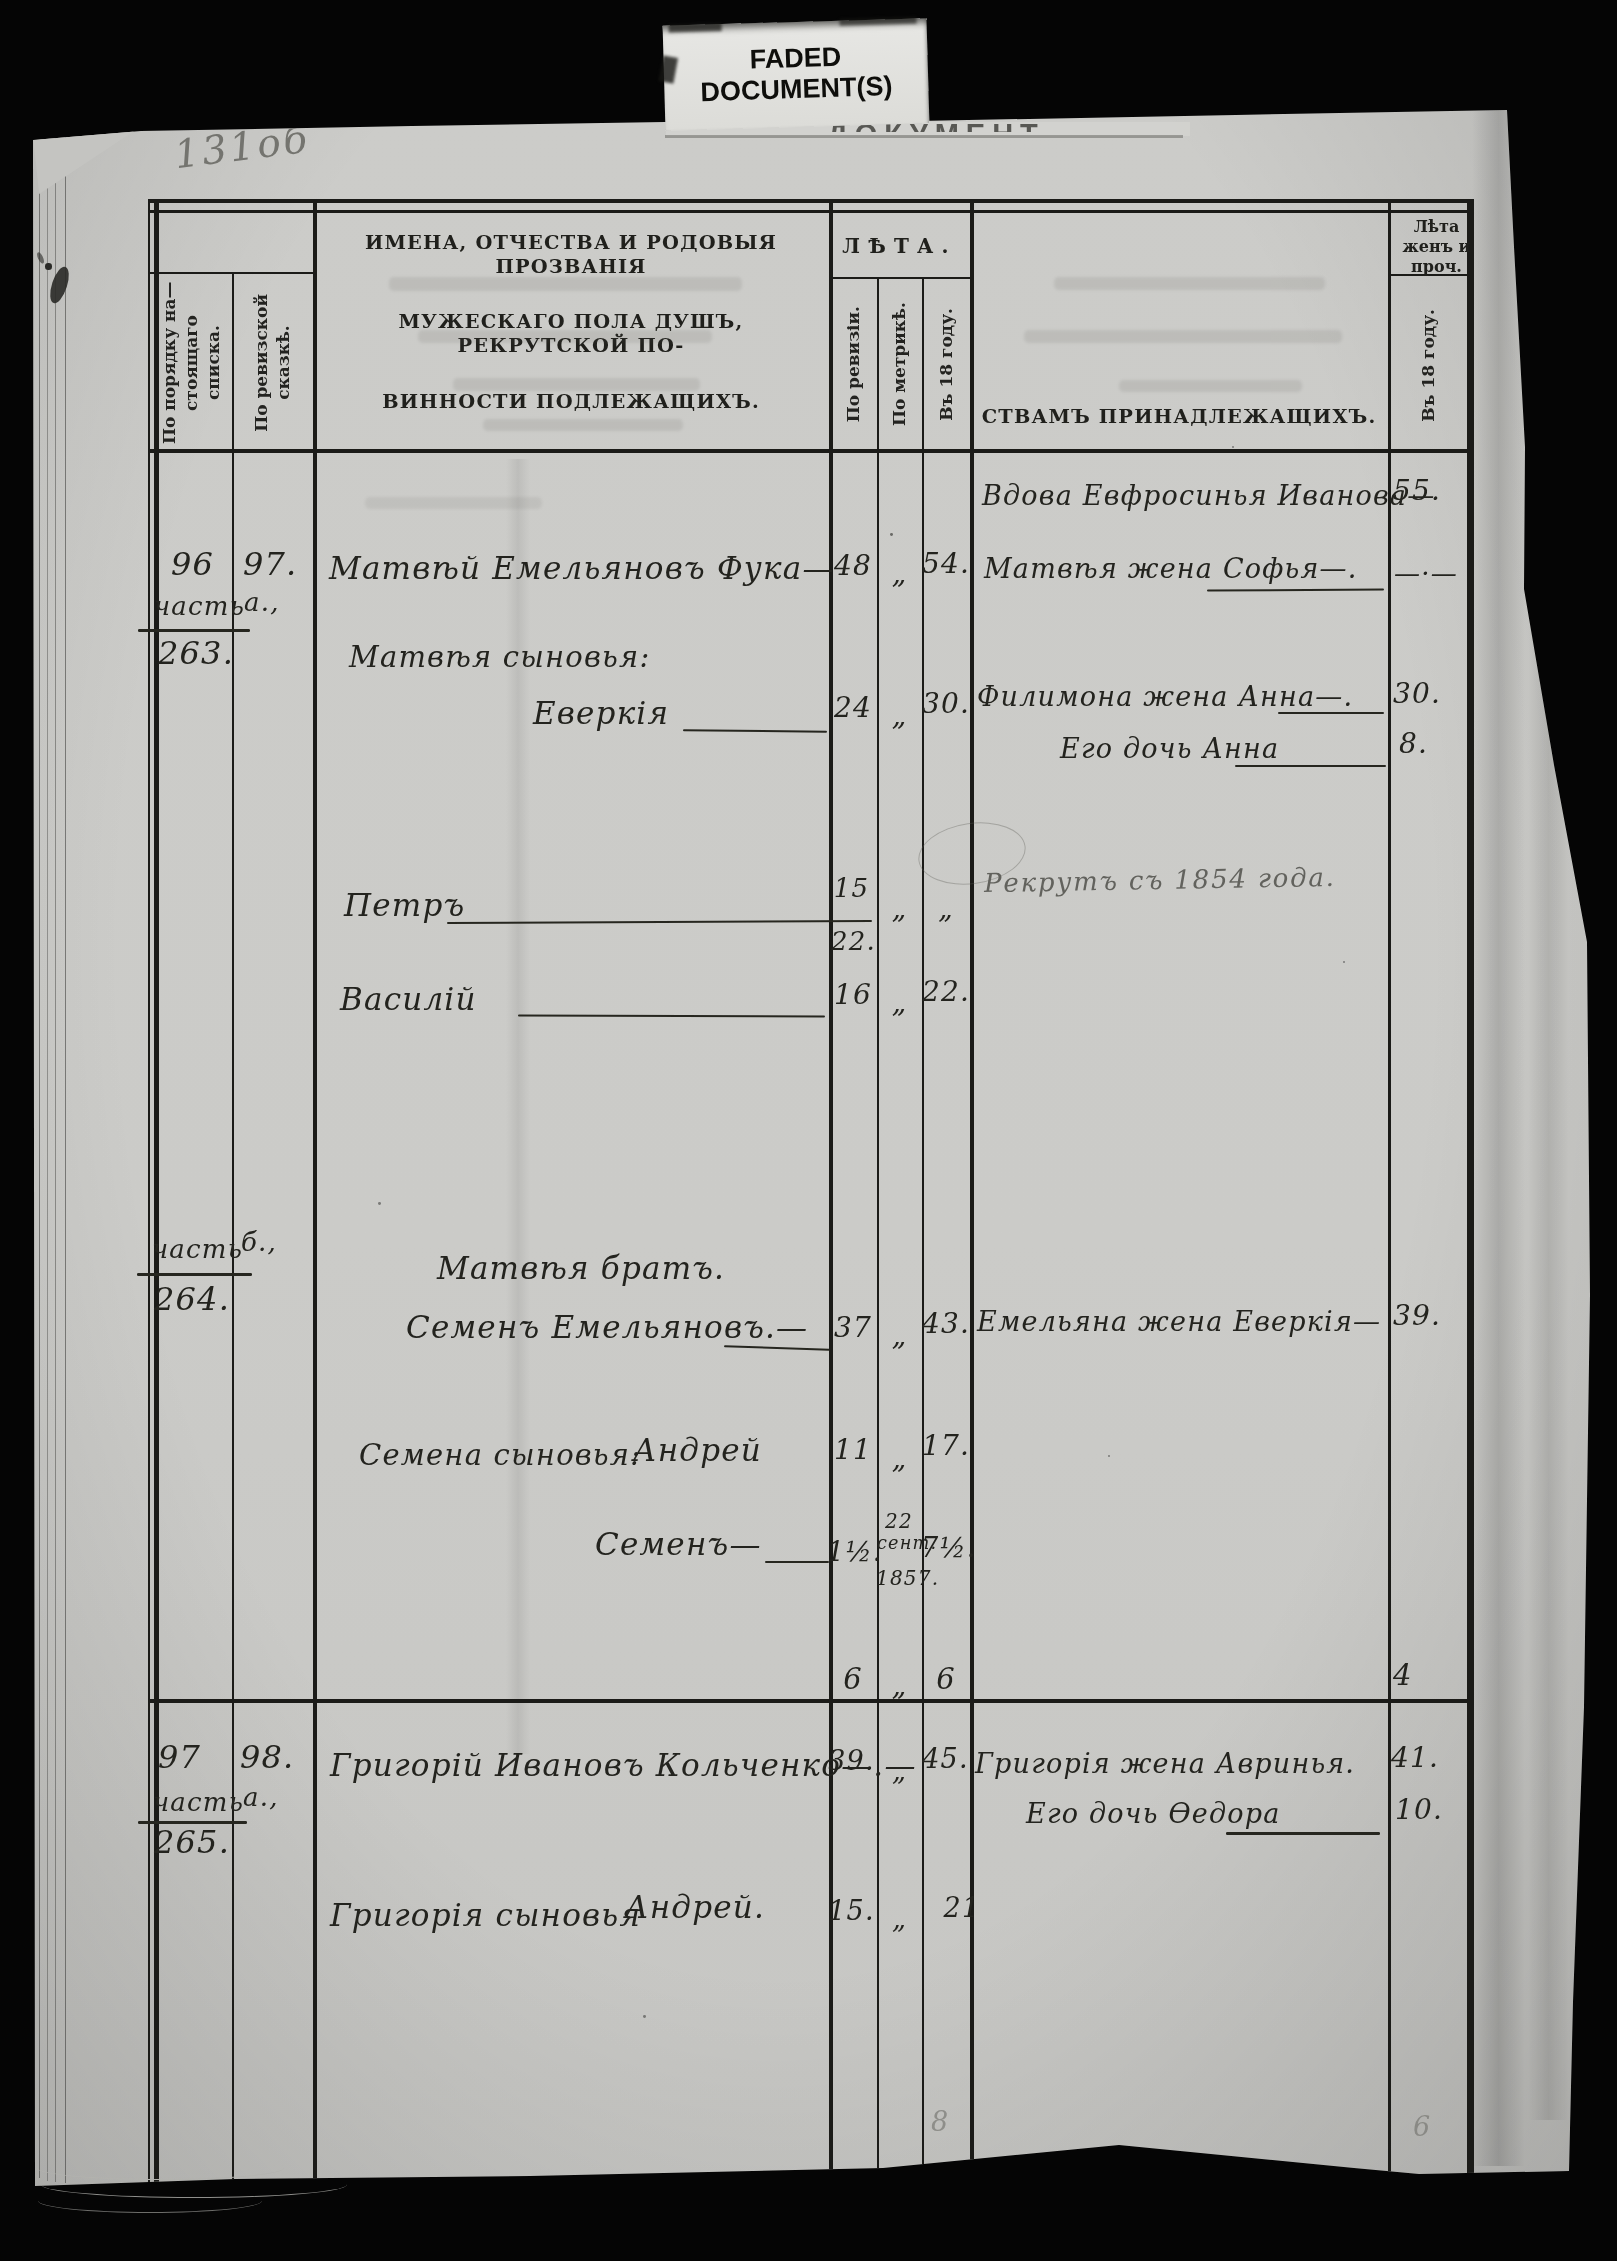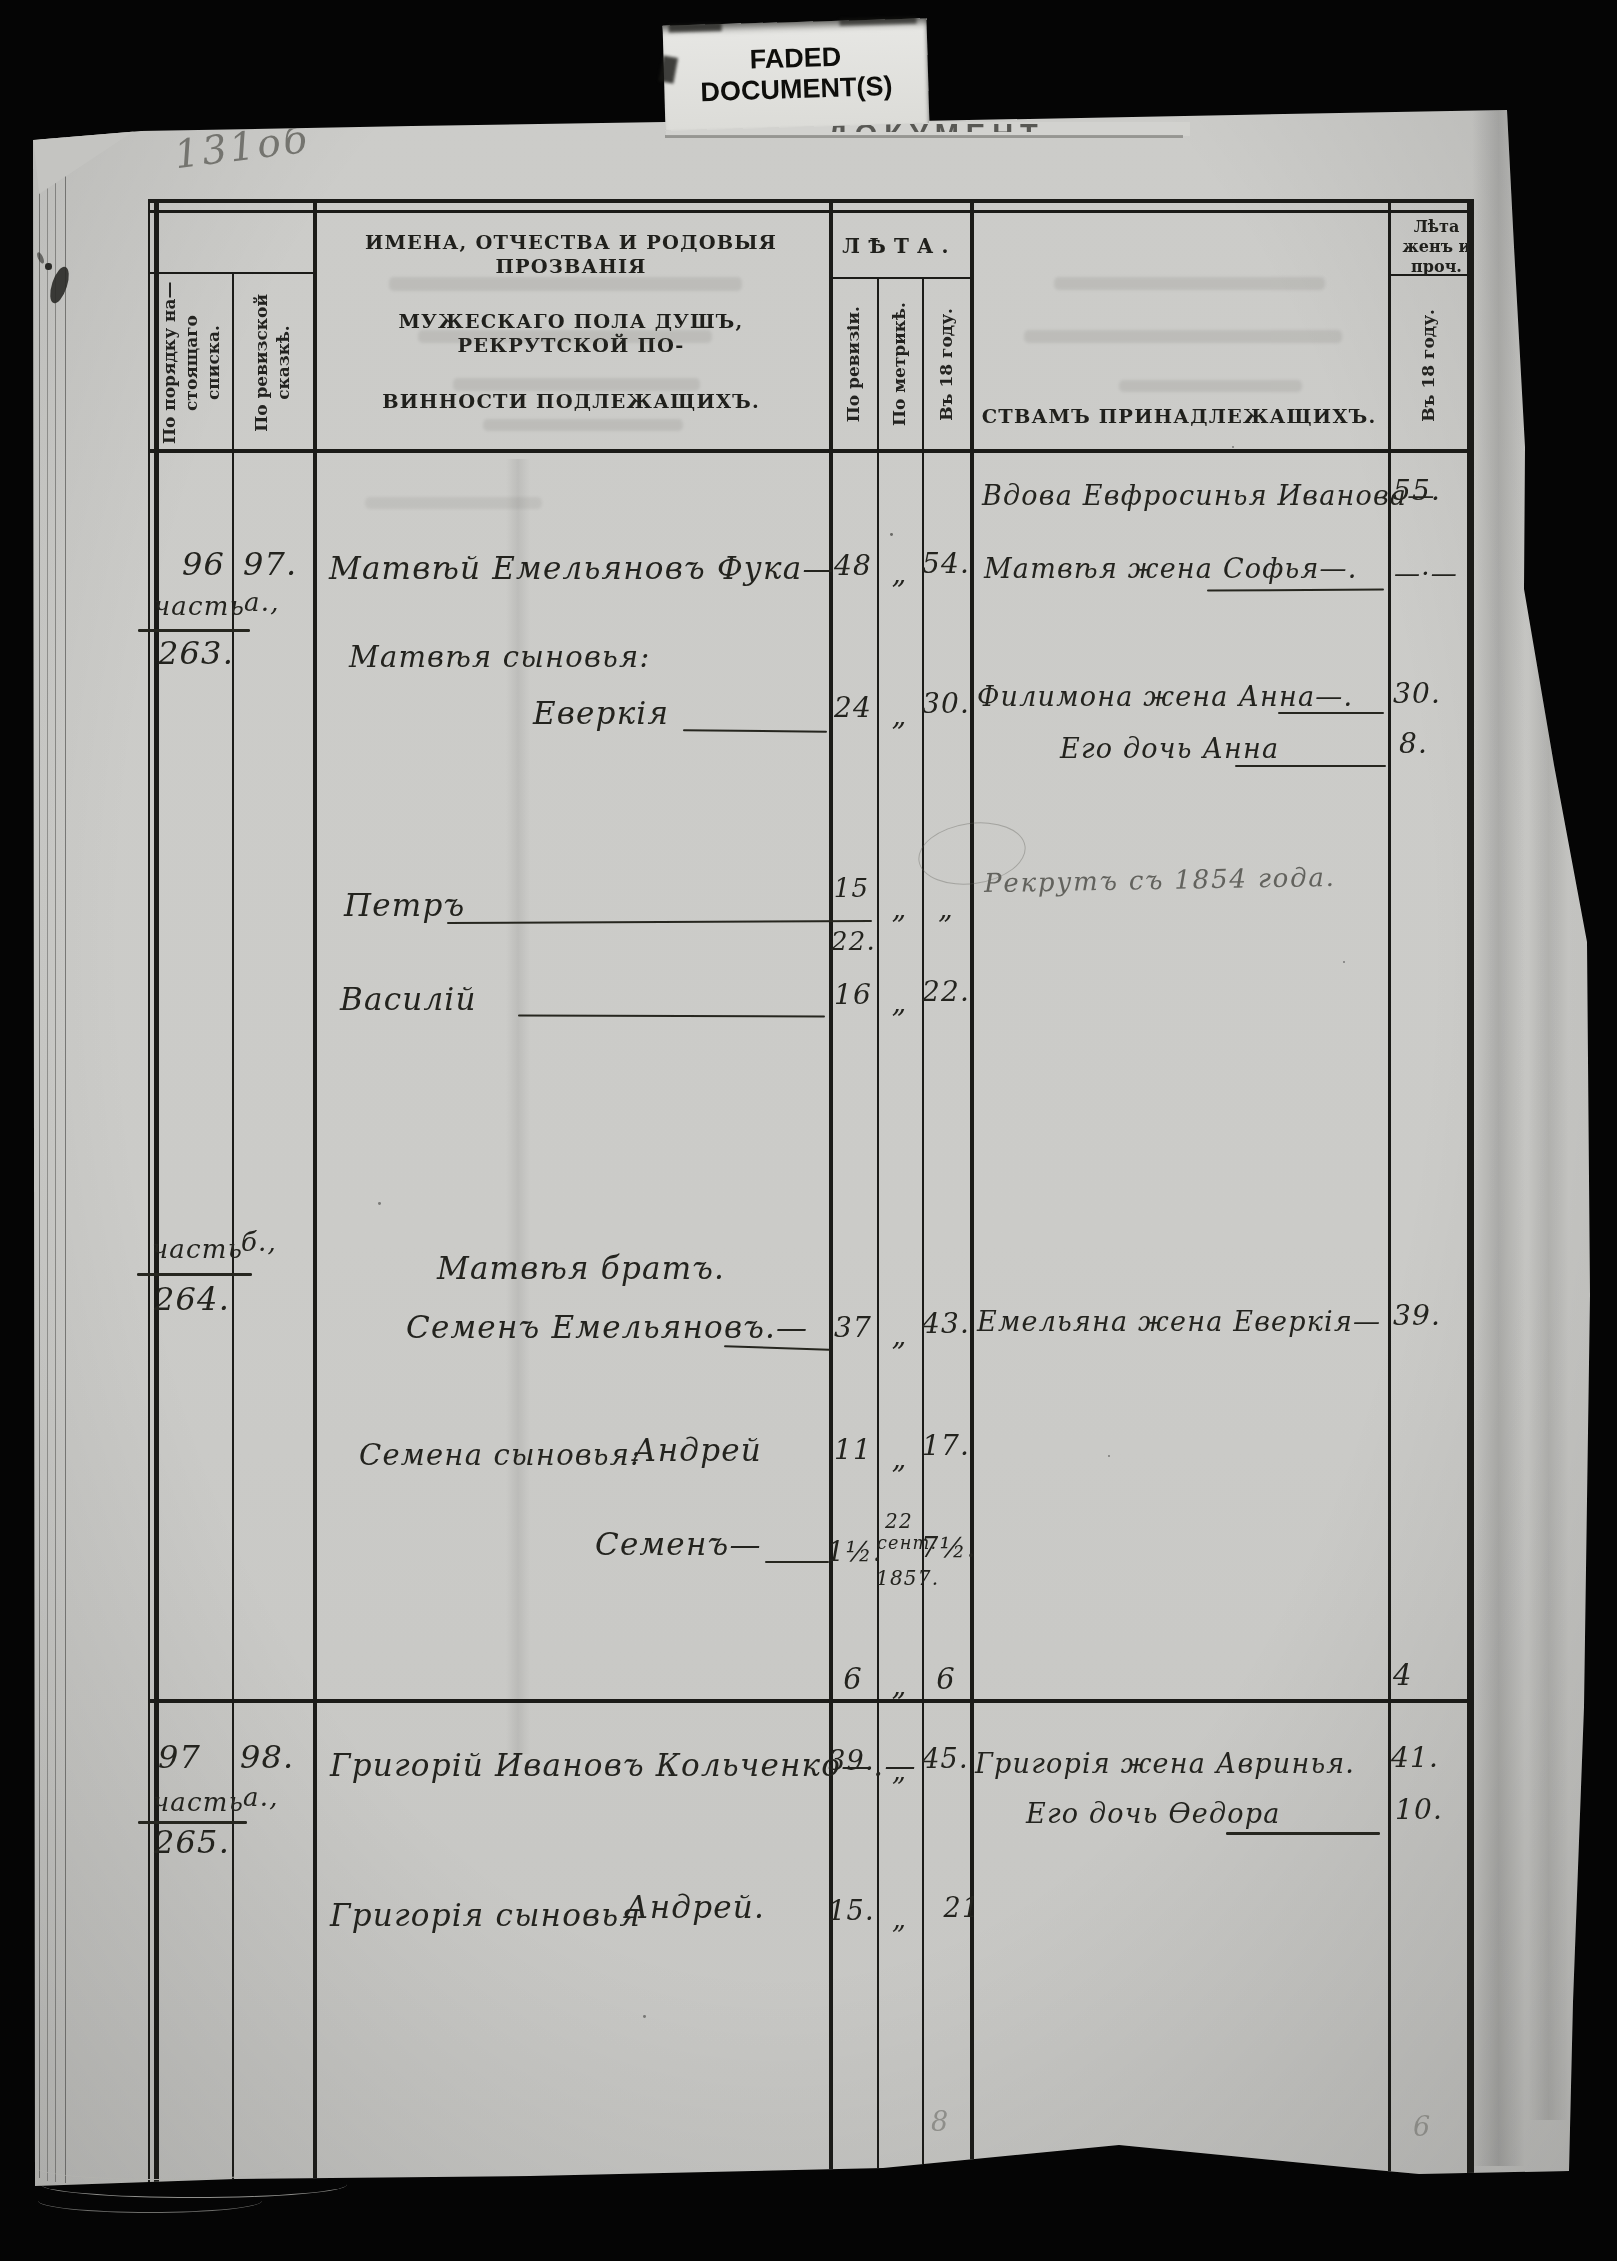--- a/index.html
+++ b/index.html
@@ -124,21 +124,21 @@
     <div class="ghost" style="left:453px;top:378px;width:247px;height:13px;"></div>
     <div class="ghost" style="left:483px;top:419px;width:200px;height:11.8px;"></div>
     <div class="ghost" style="left:1054px;top:277px;width:271px;height:13px;"></div>
     <div class="ghost" style="left:1024px;top:330px;width:318px;height:13px;"></div>
     <div class="ghost" style="left:1119px;top:380px;width:183px;height:11.8px;"></div>
     <div class="ghost" style="left:365px;top:497px;width:177px;height:11.8px;opacity:.09;"></div>
 
     <div class="hw" style="left:982px;top:482px;font-size:27px;">Вдова Евфросинья Иванова—</div>
     <div class="hw num" style="left:1393px;top:477px;width:65px;font-size:28px;text-align:left;">55.</div>
 
-    <div class="hw num" style="left:160px;top:548px;width:65px;font-size:32px;text-align:right;">96</div>
+    <div class="hw num" style="left:160px;top:548px;width:65px;font-size:32px;text-align:center;">96</div>
     <div class="hw" style="left:243px;top:548px;font-size:32px;">97.</div>
     <div class="hw" style="left:329px;top:553px;font-size:31px;">Матвѣй Емельяновъ Фука—</div>
     <div class="hw num" style="left:829px;top:552px;width:48px;font-size:28px;">48</div>
     <div class="hw num" style="left:877px;top:560px;width:45px;font-size:28px;">„</div>
     <div class="hw num" style="left:922px;top:550px;width:48px;font-size:28px;">54.</div>
     <div class="hw" style="left:984px;top:555px;font-size:27px;">Матвѣя жена Софья—.</div>
     <div class="rule" style="left:1207px;top:589px;width:177px;height:2.4px;transform:rotate(-.4deg);"></div>
     <div class="hw" style="left:1394px;top:560px;font-size:26px;">—·—</div>
 
     <div class="hw" style="left:154px;top:593px;font-size:26px;">часть</div>

